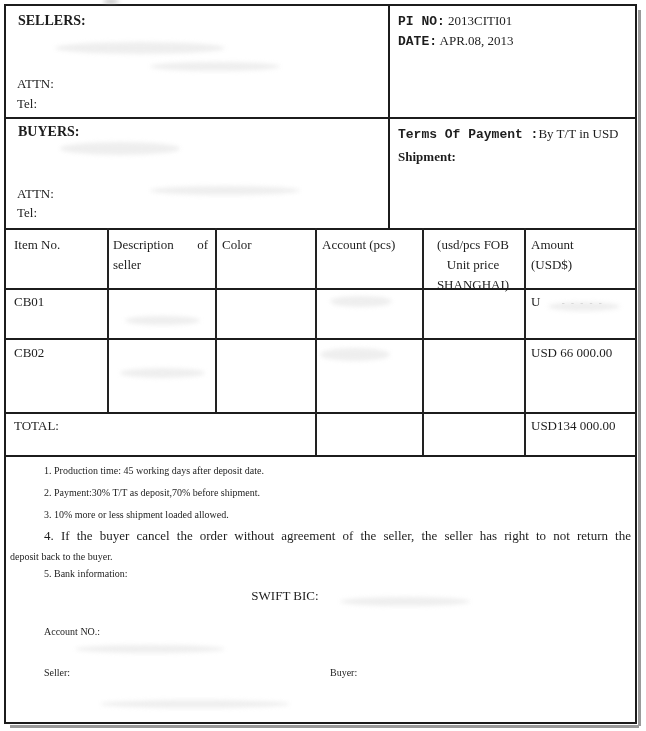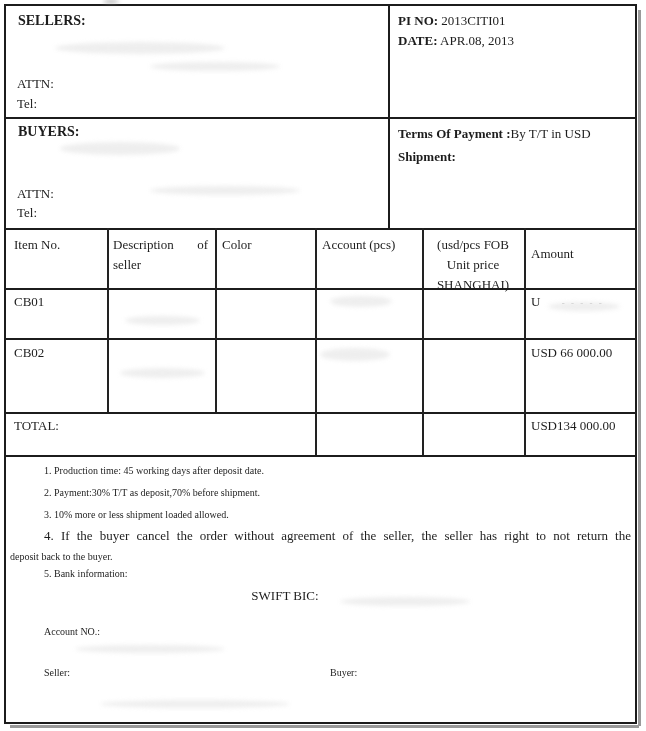--- a/index.html
+++ b/index.html
@@ -7,21 +7,21 @@
     position:relative;width:646px;height:731px;background:#ffffff;
     font-family:"Liberation Serif","DejaVu Serif",serif;
     color:#1d1d1d;overflow:hidden;
   }
   .box{position:absolute;border:2px solid #1c1c1c;box-sizing:border-box;background:transparent;}
   .hline{position:absolute;background:#1c1c1c;height:2px;}
   .vline{position:absolute;background:#1c1c1c;width:2px;}
   .vline.thin{width:1.5px;background:#222;}
   .txt{position:absolute;white-space:nowrap;font-size:13px;line-height:20px;}
   .b{font-weight:bold;}
-  .lbl{font-weight:bold;}
+  .lbl{font-weight:bold;font-family:Liberation Mono, monospace;}
   .center-col{position:absolute;text-align:center;font-size:13px;line-height:20px;}
   .desc-justify{display:flex;justify-content:space-between;}
   .faint{color:#a8a8a8;font-size:9px;letter-spacing:2px;}
   .smudge{position:absolute;background:#e9e9e9;border-radius:50%;filter:blur(2px);opacity:.75;}
   .para{position:absolute;font-size:10px;line-height:21px;white-space:nowrap;}
   .para-wrap{position:absolute;font-size:13px;line-height:21px;}
   .jl{text-align:justify;text-align-last:justify;}
   .shadow{position:absolute;background:#9a9a9a;}
 </style>
 </head>
@@ -78,22 +78,23 @@
     </div>
     <div>seller</div>
   </div>
   <div class="txt" style="left:222px;top:235px;">Color</div>
   <div class="txt" style="left:322px;top:235px;">Account (pcs)</div>
   <div class="center-col" style="left:423px;top:235px;width:100px;">
     <div>(usd/pcs FOB</div>
     <div>Unit price</div>
     <div>SHANGHAI)</div>
   </div>
-  <div class="center-col" style="left:531px;top:235px;width:100px;text-align:left;margin-top:9px;">
+  <div class="center-col" style="left:531px;top:235px;width:100px;text-align:left;">
     <div>Amount</div>
+    <div>(USD$)</div>
   </div>
 
   <div class="txt" style="left:14px;top:292px;">CB01</div>
   <div class="txt" style="left:531px;top:292px;">
     <span>U</span>
     <span class="faint" style="margin-left:18px;">- - -  - -</span>
   </div>
 
   <div class="txt" style="left:14px;top:343px;">CB02</div>
   <div class="txt" style="left:531px;top:343px;">USD 66 000.00</div>

